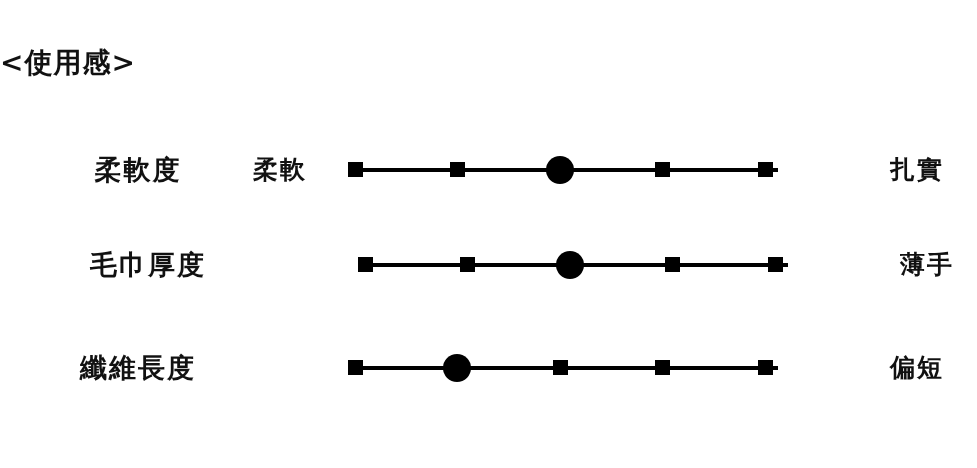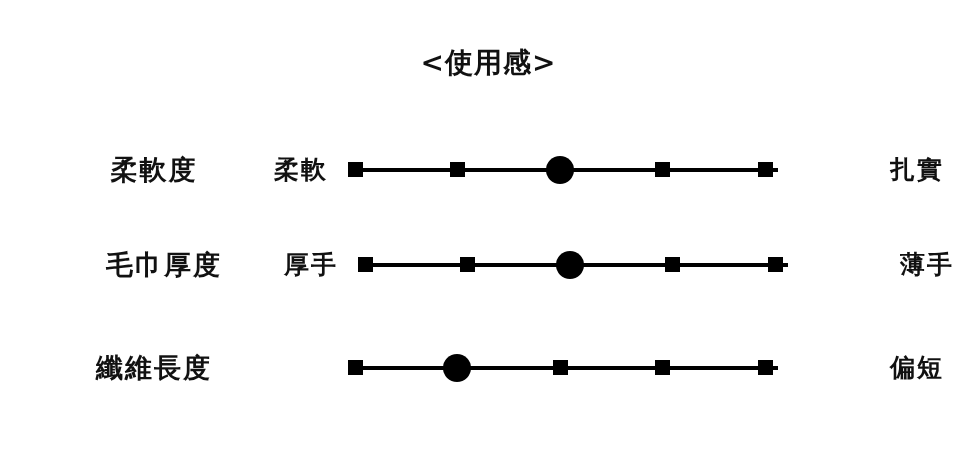--- a/index.html
+++ b/index.html
@@ -14,40 +14,40 @@
     overflow: hidden;
     font-family: "DejaVu Serif", "Liberation Serif", serif;
     color: #111111;
   }
 
   #chart-title {
     position: absolute;
     left: 0;
     top: 44px;
     width: 977px;
-    text-align: center;
+    text-align: left;
     font-size: 28px;
     font-weight: 700;
     letter-spacing: 1px;
     color: #111111;
   }
 
   .scale-row {
     position: absolute;
     left: 0;
     width: 977px;
     height: 48px;
   }
   #row-0 { top: 146px; }
   #row-1 { top: 241px; margin-left: 10px; }
   #row-2 { top: 344px; }
 
   .attribute-label {
     position: absolute;
-    left: 64px;
+    left: 48px;
     width: 180px;
     top: 0;
     height: 48px;
     line-height: 48px;
     text-align: center;
     font-size: 27px;
     font-weight: 700;
     letter-spacing: 2px;
     white-space: nowrap;
   }
@@ -58,21 +58,21 @@
     height: 48px;
     line-height: 48px;
     font-size: 25px;
     font-weight: 700;
     letter-spacing: 2px;
     white-space: nowrap;
   }
   .pole-left {
     left: 232px;
     width: 96px;
-    text-align: right;
+    text-align: center;
   }
   .pole-right {
     left: 824px;
     width: 120px;
     text-align: right;
   }
 
   .scale-track {
     position: absolute;
     left: 342px;
@@ -121,21 +121,20 @@
     <div class="tick-mark" style="left:218px"></div>
     <div class="tick-mark" style="left:320px"></div>
     <div class="tick-mark" style="left:423px"></div>
     <div class="value-dot" style="left:218px"></div>
   </div>
   <div class="pole-label pole-right">扎實</div>
 </div>
 
 <div class="scale-row" id="row-1">
   <div class="attribute-label">毛巾厚度</div>
-  <div class="pole-label pole-left">厚手</div>
   <div class="scale-track">
     <div class="track-line"></div>
     <div class="tick-mark" style="left:13px"></div>
     <div class="tick-mark" style="left:115px"></div>
     <div class="tick-mark" style="left:218px"></div>
     <div class="tick-mark" style="left:320px"></div>
     <div class="tick-mark" style="left:423px"></div>
     <div class="value-dot" style="left:218px"></div>
   </div>
   <div class="pole-label pole-right">薄手</div>

